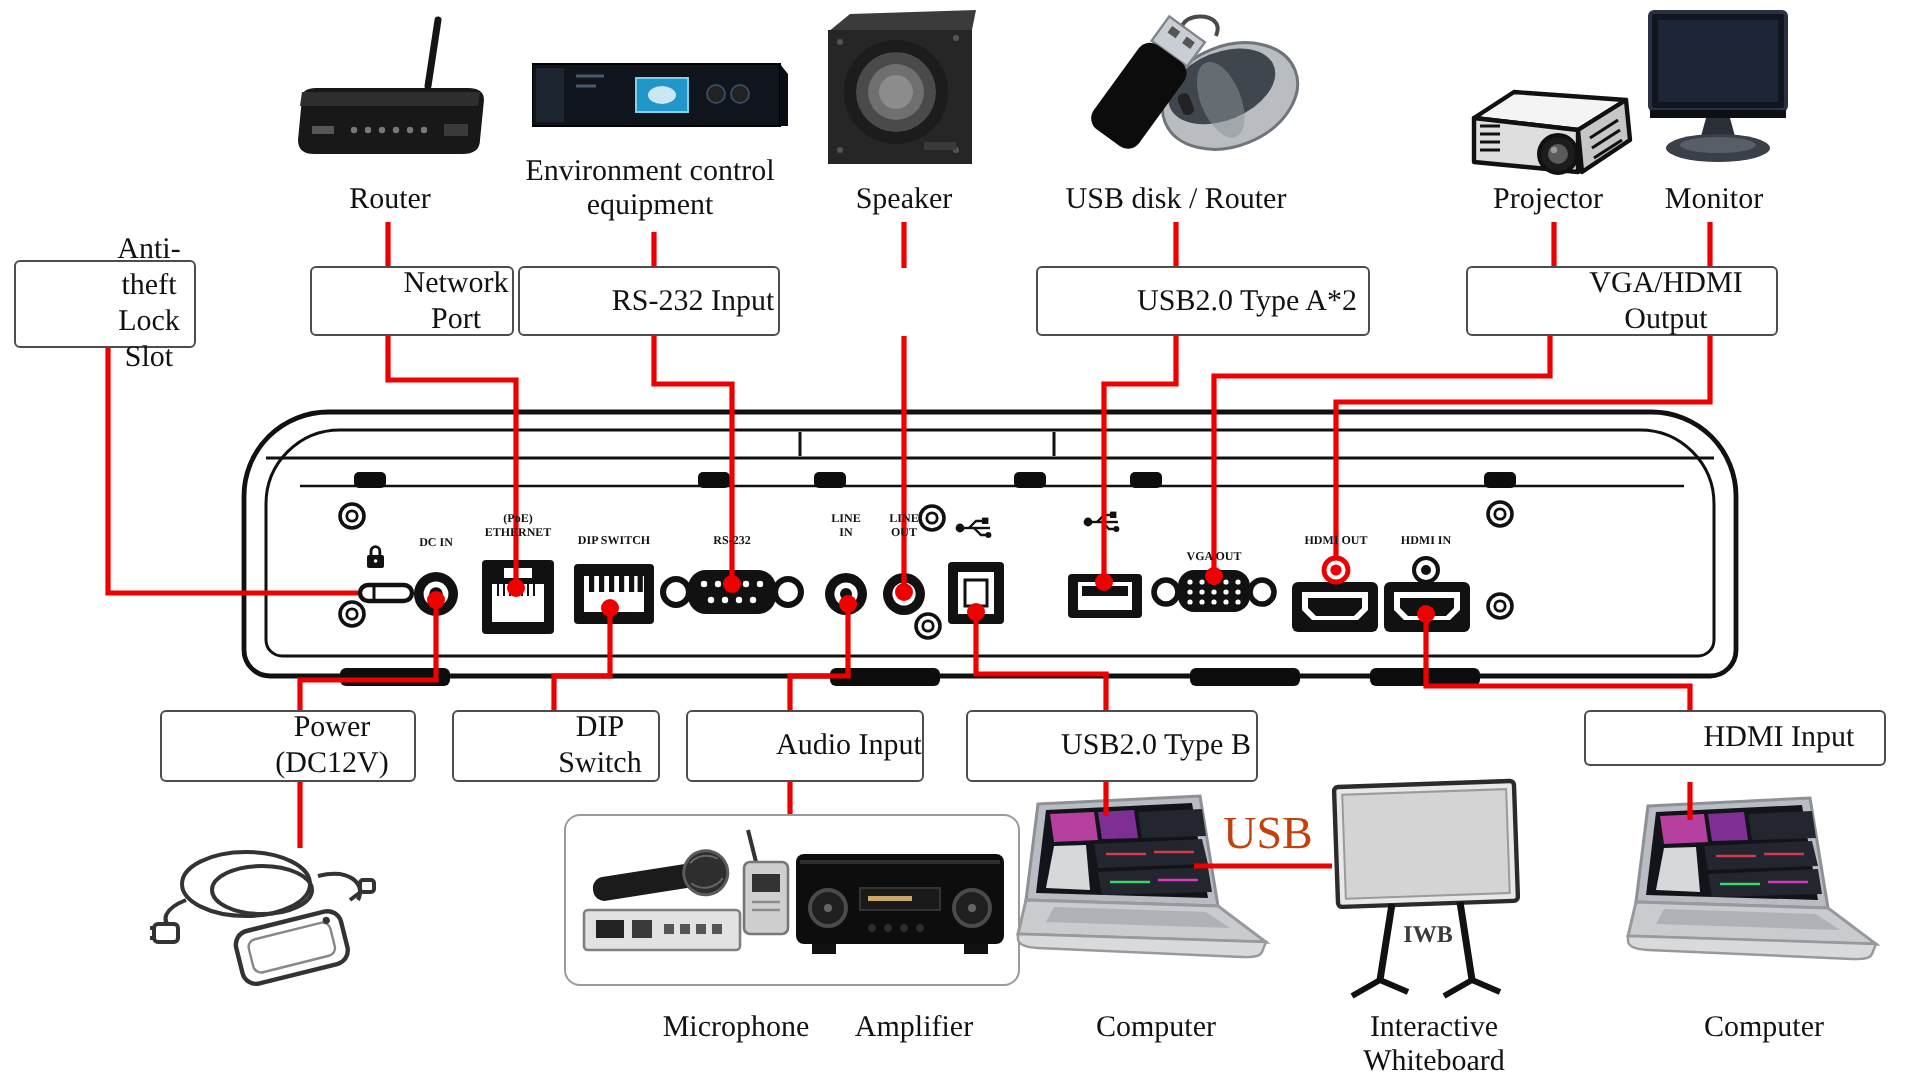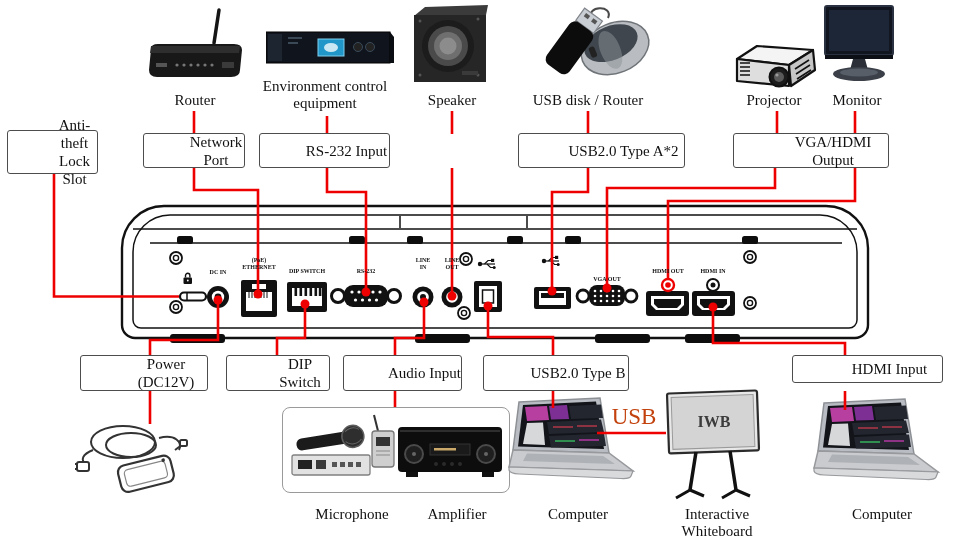--- a/index.html
+++ b/index.html
@@ -9,21 +9,21 @@
   svg{display:block;}
   .layer{position:absolute;left:0;top:0;pointer-events:none;}
   .caption{position:absolute;font-size:15px;line-height:1.15;text-align:center;color:#111;z-index:4;}
   .prewrap{white-space:pre-line;}
   .callout{position:absolute;display:flex;align-items:center;justify-content:center;
            background:#fff;border:1.6px solid #4d4d4d;border-radius:3px;font-size:15px;
            text-align:center;color:#111;z-index:10;box-sizing:border-box;line-height:1.2;padding-left:44px;}
   .port-label{position:absolute;font-size:6px;font-weight:700;line-height:1.12;text-align:center;
               color:#111;z-index:7;letter-spacing:0;}
   .usb-big{position:absolute;font-size:23px;color:#c2410c;z-index:7;text-align:center;}
-  .iwb-label{position:absolute;font-size:16px;font-weight:700;color:#3c3c3c;z-index:7;text-align:center;}
+  .iwb-label{position:absolute;font-size:12px;font-weight:700;color:#3c3c3c;z-index:7;text-align:center;margin-top:47px;}
   .groupbox{position:absolute;border:1.5px solid #9a9a9a;border-radius:8px;background:#fff;z-index:2;}
 </style>
 </head>
 <body>
 
 <div id="canvas">
 
   <svg width="0" height="0" style="position:absolute" aria-hidden="true">
     <defs>
       <g id="laptop-g">
@@ -429,21 +429,21 @@
   <div class="caption" style="left:145px;top:92px;width:100px">Router</div>
   <div class="caption prewrap" style="left:240px;top:78px;width:170px">Environment control
 equipment</div>
   <div class="caption" style="left:402px;top:92px;width:100px">Speaker</div>
   <div class="caption" style="left:513px;top:92px;width:150px">USB disk / Router</div>
   <div class="caption" style="left:724px;top:92px;width:100px">Projector</div>
   <div class="caption" style="left:807px;top:92px;width:100px">Monitor</div>
 
   <div class="callout prewrap" style="left:7px;top:130px;width:91px;height:44px">Anti-theft
 Lock Slot</div>
-  <div class="callout" style="left:143px;top:133px;width:102px;height:35px">Network Port</div>
+  <div class="callout" style="left:155px;top:133px;width:102px;height:35px">Network Port</div>
   <div class="callout" style="left:259px;top:133px;width:131px;height:35px">RS-232 Input</div>
   <div class="callout" style="left:518px;top:133px;width:167px;height:35px">USB2.0 Type A*2</div>
   <div class="callout" style="left:733px;top:133px;width:156px;height:35px">VGA/HDMI Output</div>
 
   <div class="callout" style="left:80px;top:355px;width:128px;height:36px">Power (DC12V)</div>
   <div class="callout" style="left:226px;top:355px;width:104px;height:36px">DIP Switch</div>
   <div class="callout" style="left:343px;top:355px;width:119px;height:36px">Audio Input</div>
   <div class="callout" style="left:483px;top:355px;width:146px;height:36px">USB2.0 Type B</div>
   <div class="callout" style="left:792px;top:355px;width:151px;height:28px">HDMI Input</div>
 
@@ -453,21 +453,21 @@
   <div class="port-label" style="left:282px;top:268px;width:50px">DIP SWITCH</div>
   <div class="port-label" style="left:341px;top:268px;width:50px">RS-232</div>
   <div class="port-label prewrap" style="left:408px;top:257px;width:30px">LINE
 IN</div>
   <div class="port-label prewrap" style="left:437px;top:257px;width:30px">LINE
 OUT</div>
   <div class="port-label" style="left:582px;top:276px;width:50px">VGA OUT</div>
   <div class="port-label" style="left:642px;top:268px;width:52px">HDMI OUT</div>
   <div class="port-label" style="left:688px;top:268px;width:50px">HDMI IN</div>
 
-  <div class="caption" style="left:292px;top:506px;width:120px">Microphone</div>
+  <div class="caption" style="left:308px;top:506px;width:120px">Microphone</div>
   <div class="caption" style="left:397px;top:506px;width:120px">Amplifier</div>
   <div class="caption" style="left:518px;top:506px;width:120px">Computer</div>
   <div class="caption prewrap" style="left:647px;top:506px;width:140px">Interactive
 Whiteboard</div>
   <div class="caption" style="left:822px;top:506px;width:120px">Computer</div>
   <div class="usb-big" style="left:603px;top:404px;width:62px">USB</div>
   <div class="iwb-label" style="left:686px;top:413px;width:56px">IWB</div>
 
 </div>
 

